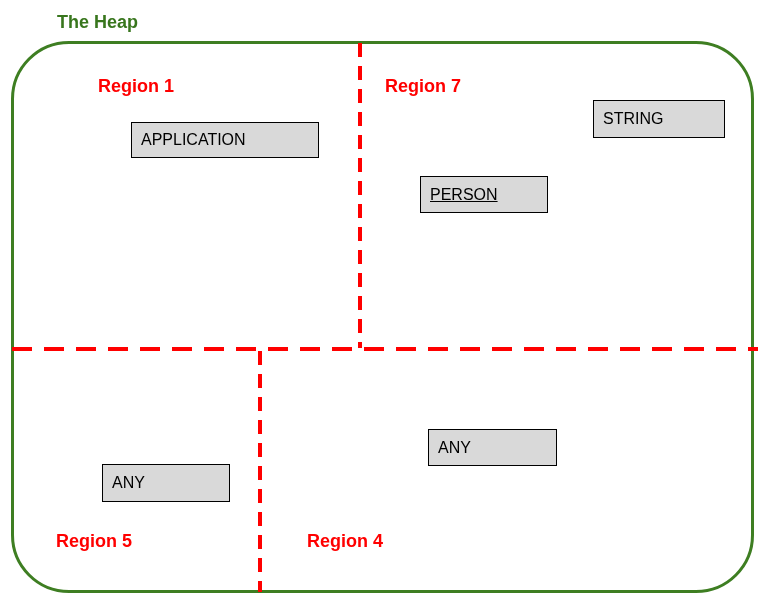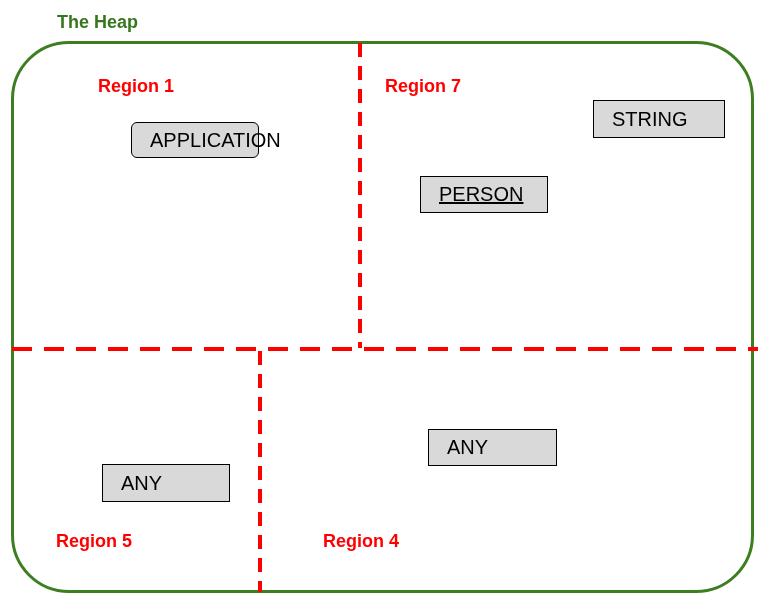--- a/index.html
+++ b/index.html
@@ -75,34 +75,34 @@
   .region-label {
     position: absolute;
     font-size: 18px;
     font-weight: bold;
     color: var(--region-label);
     white-space: nowrap;
   }
   .region-1-label { left: 52px;  top: 76px; margin-left: 46px; }
   .region-2-label { left: 385px; top: 76px; }
   .region-3-label { left: 56px;  top: 531px; }
-  .region-4-label { left: 307px; top: 531px; margin-left: 16px; }
+  .region-4-label { left: 307px; top: 531px; }
   .node {
     position: absolute;
     background: var(--node-fill);
     border: 1px solid var(--node-border);
     box-sizing: border-box;
     display: flex;
     align-items: center;
-    padding-left: 18px;
-    font-size: 20px;
+    padding-left: 9px;
+    font-size: 16px;
     color: var(--node-text);
     white-space: nowrap;
   }
-  .node-application { left: 131px; top: 122px; width: 128px; height: 36px; border-radius: 6px; }
+  .node-application { left: 131px; top: 122px; width: 188px; height: 36px; }
   .node-string      { left: 593px; top: 100px; width: 132px; height: 38px; }
   .node-person      { left: 420px; top: 176px; width: 128px; height: 37px; text-decoration: underline; }
   .node-any-3       { left: 102px; top: 464px; width: 128px; height: 38px; }
   .node-any-4       { left: 428px; top: 429px; width: 129px; height: 37px; }
 </style>
 </head>
 <body>
 
 <div class="canvas">
 

